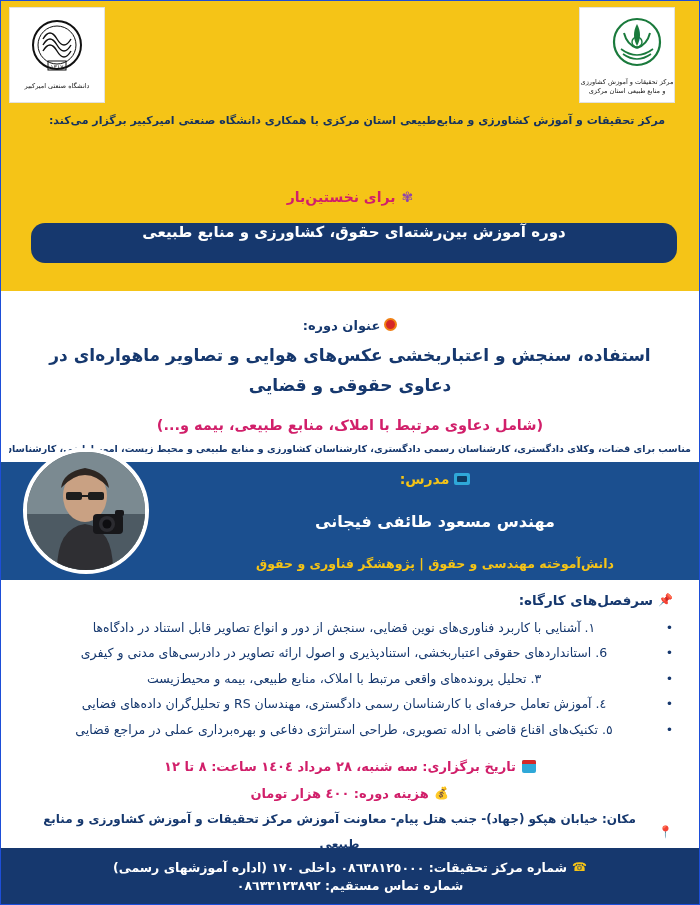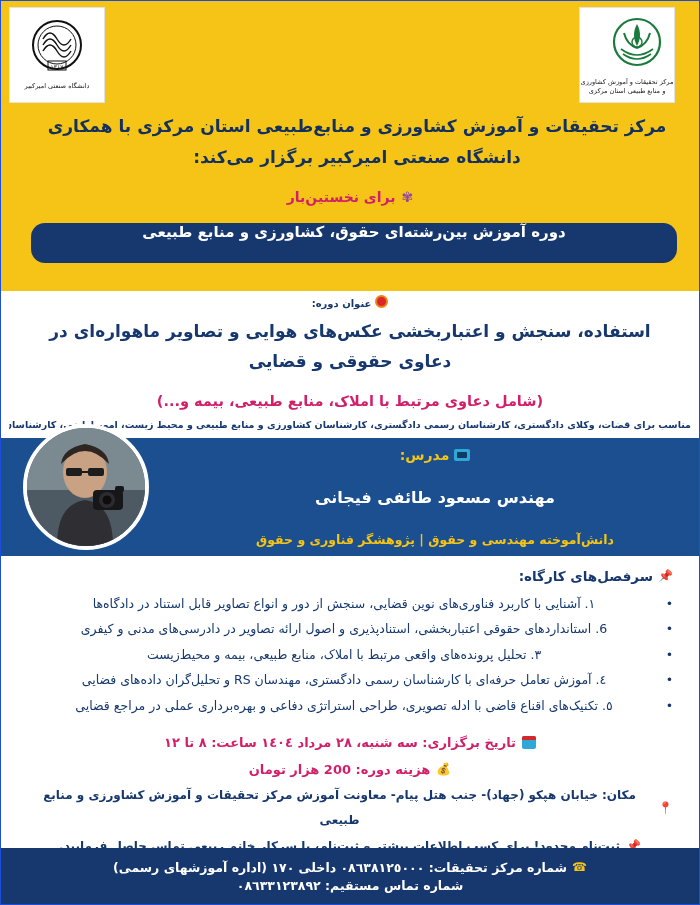--- a/index.html
+++ b/index.html
@@ -47,21 +47,21 @@
     line-height: 1.25;
     margin-top: 1px;
   }
 
   .header-title {
     position: absolute;
     top: 110px;
     left: 36px;
     right: 22px;
     text-align: center;
-    font-size: 17px;
+    font-size: 11px;
     font-weight: bold;
     color: #14315e;
     line-height: 1.85;
     direction: rtl;
   }
 
   .first-time-row {
     position: absolute;
     top: 188px;
     left: 0; right: 0;
@@ -94,24 +94,24 @@
     color: #ffffff;
     font-size: 15px;
     font-weight: bold;
     direction: rtl;
   }
 
   
   .body-wrap { position: relative; width: 100%; }
 
   .course-title-label {
-    margin-top: 4px;
-    text-align: center;
-    direction: rtl;
-    font-size: 10px;
+    margin-top: 27px;
+    text-align: center;
+    direction: rtl;
+    font-size: 13px;
     font-weight: bold;
     color: #16386e;
   }
   .target-icon {
     display: inline-block;
     width: 13px; height: 13px;
     border-radius: 50%;
     background: #d62828;
     border: 2px solid #f07f13;
     vertical-align: -1px;
@@ -411,21 +411,21 @@
       </ul>
     </div>
 
     <div class="details">
       <div class="detail-row pink">
         <span class="cal-icon"></span>
         <span>تاریخ برگزاری: سه شنبه، ٢٨ مرداد ١٤٠٤ ساعت: ٨ تا ١٢</span>
       </div>
       <div class="detail-row pink">
         <span class="money-icon">💰</span>
-        <span>هزینه دوره: 200 هزار تومان</span>
+        <span>هزینه دوره: ٤٠٠ هزار تومان</span>
       </div>
       <div class="detail-row left-align">
         <span class="pin2-icon">📍</span>
         <span>مکان: خیابان هپکو (جهاد)- جنب هتل پیام- معاونت آموزش مرکز تحقیقات و آموزش کشاورزی و منابع طبیعی</span>
       </div>
       <div class="detail-row left-align">
         <span class="pin2-icon">📌</span>
         <span>ثبت‌نام محدود! برای کسب اطلاعات بیشتر و ثبت‌نام، با سرکار خانم ربیعی تماس حاصل فرمایید.</span>
       </div>
     </div>

